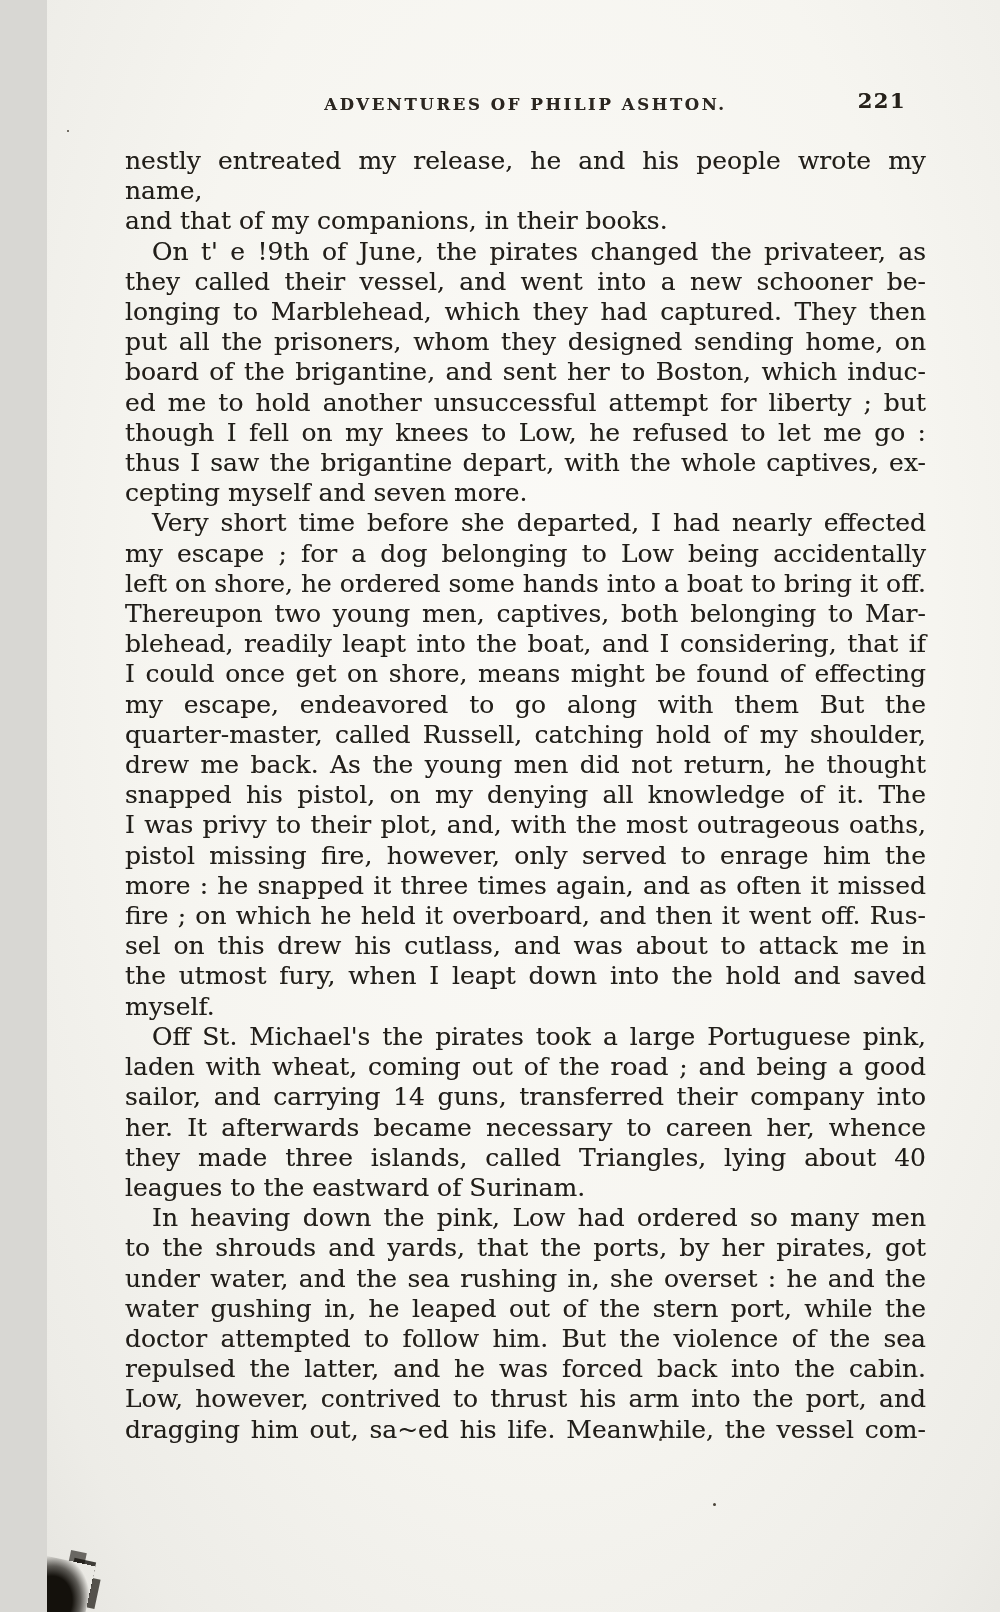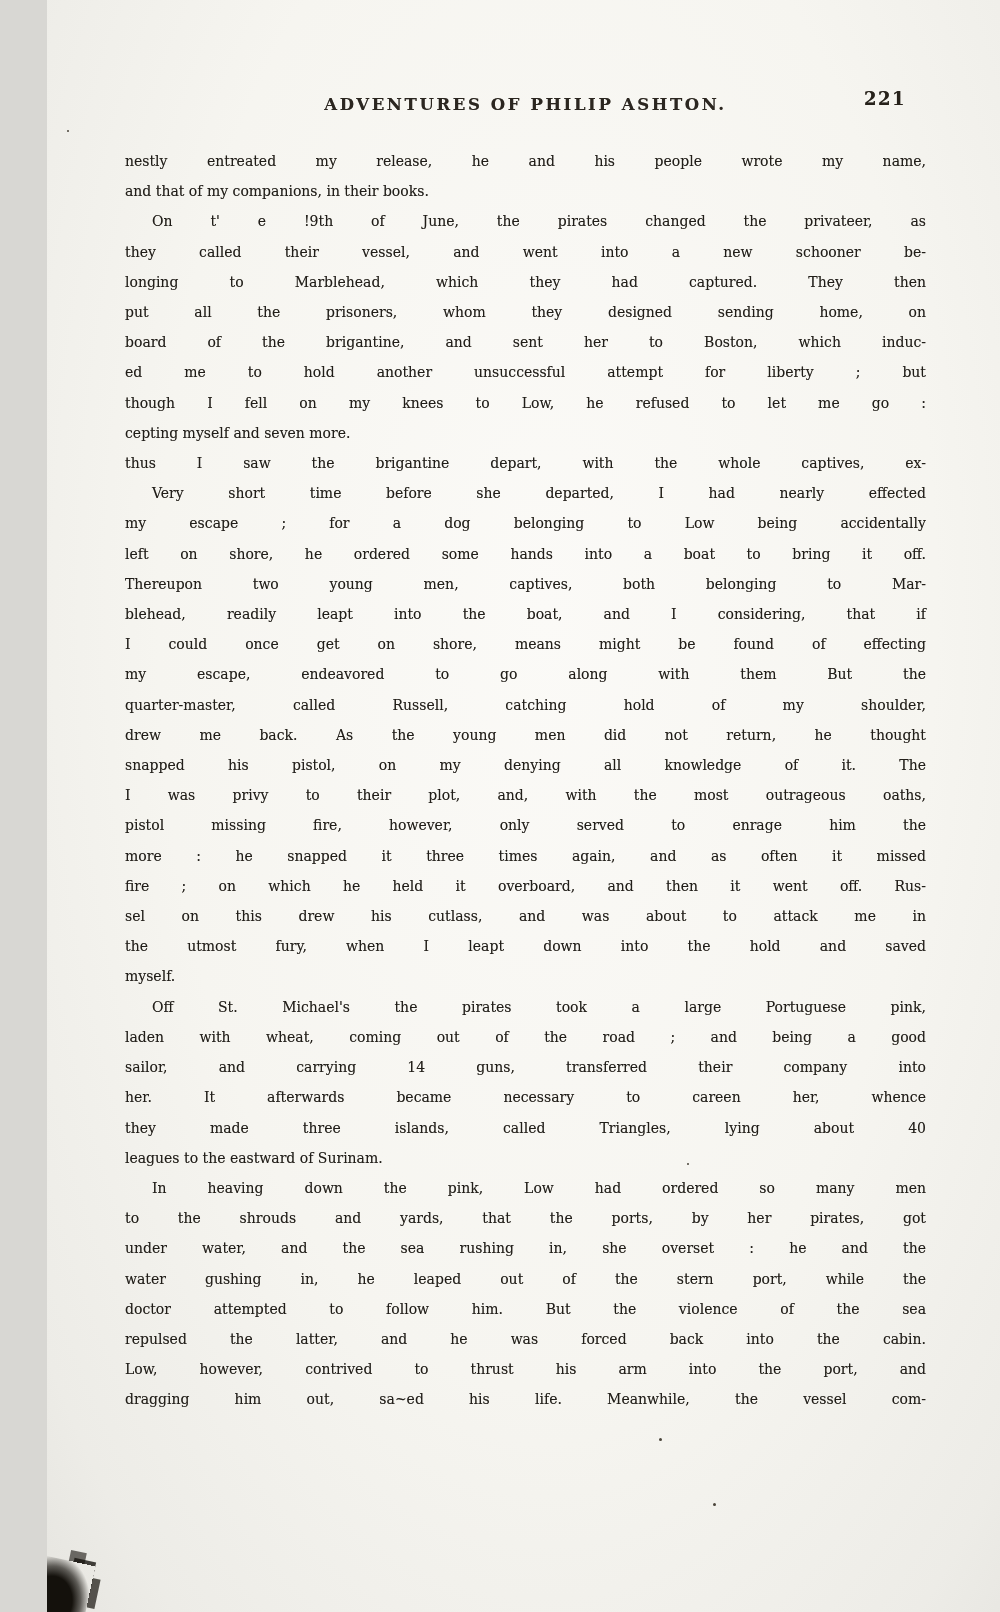--- a/index.html
+++ b/index.html
@@ -33,27 +33,27 @@
     letter-spacing: 2.6px;
     padding-top: 9px;
     color: #2b2620;
     text-shadow: 0 0 0.6px rgba(30,25,18,0.45);
   }
   .page-number {
     position: absolute;
     right: 20px;
     top: 2px;
     font-weight: bold;
-    font-size: 18px;
+    font-size: 21px;
     letter-spacing: 1.5px;
     color: #26211a;
     text-shadow: 0 0 0.6px rgba(30,25,18,0.5);
   }
   .page-body {
-    font-size: 14px;
+    font-size: 25px;
     line-height: 30.2px;
     text-shadow: 0 0 0.45px rgba(25,20,14,0.4);
   }
   .line {
     text-align: justify;
     text-align-last: justify;
     white-space: normal;
   }
   .line.last {
     text-align: right;
@@ -99,22 +99,22 @@
           <div class="line last">and that of my companions, in their books.</div>
         </div>
         <div class="paragraph">
           <div class="line first">On t' e !9th of June, the pirates changed the privateer, as</div>
           <div class="line">they called their vessel, and went into a new schooner be-</div>
           <div class="line">longing to Marblehead, which they had captured.  They then</div>
           <div class="line">put all the prisoners, whom they designed sending home, on</div>
           <div class="line">board of the brigantine, and sent her to Boston, which induc-</div>
           <div class="line">ed me to hold another unsuccessful attempt for liberty ; but</div>
           <div class="line">though I fell on my knees to Low, he refused to let me go :</div>
+          <div class="line">thus I saw the brigantine depart, with the whole captives, ex-</div>
           <div class="line last">cepting myself and seven more.</div>
-          <div class="line">thus I saw the brigantine depart, with the whole captives, ex-</div>
         </div>
         <div class="paragraph">
           <div class="line first">Very short time before she departed, I had nearly effected</div>
           <div class="line">my escape ; for a dog belonging to Low being accidentally</div>
           <div class="line">left on shore, he ordered some hands into a boat to bring it off.</div>
           <div class="line">Thereupon two young men, captives, both belonging to Mar-</div>
           <div class="line">blehead, readily leapt into the boat, and I considering, that if</div>
           <div class="line">I could once get on shore, means might be found of effecting</div>
           <div class="line">my escape, endeavored to go along with them  But the</div>
           <div class="line">quarter-master, called Russell, catching hold of my shoulder,</div>

